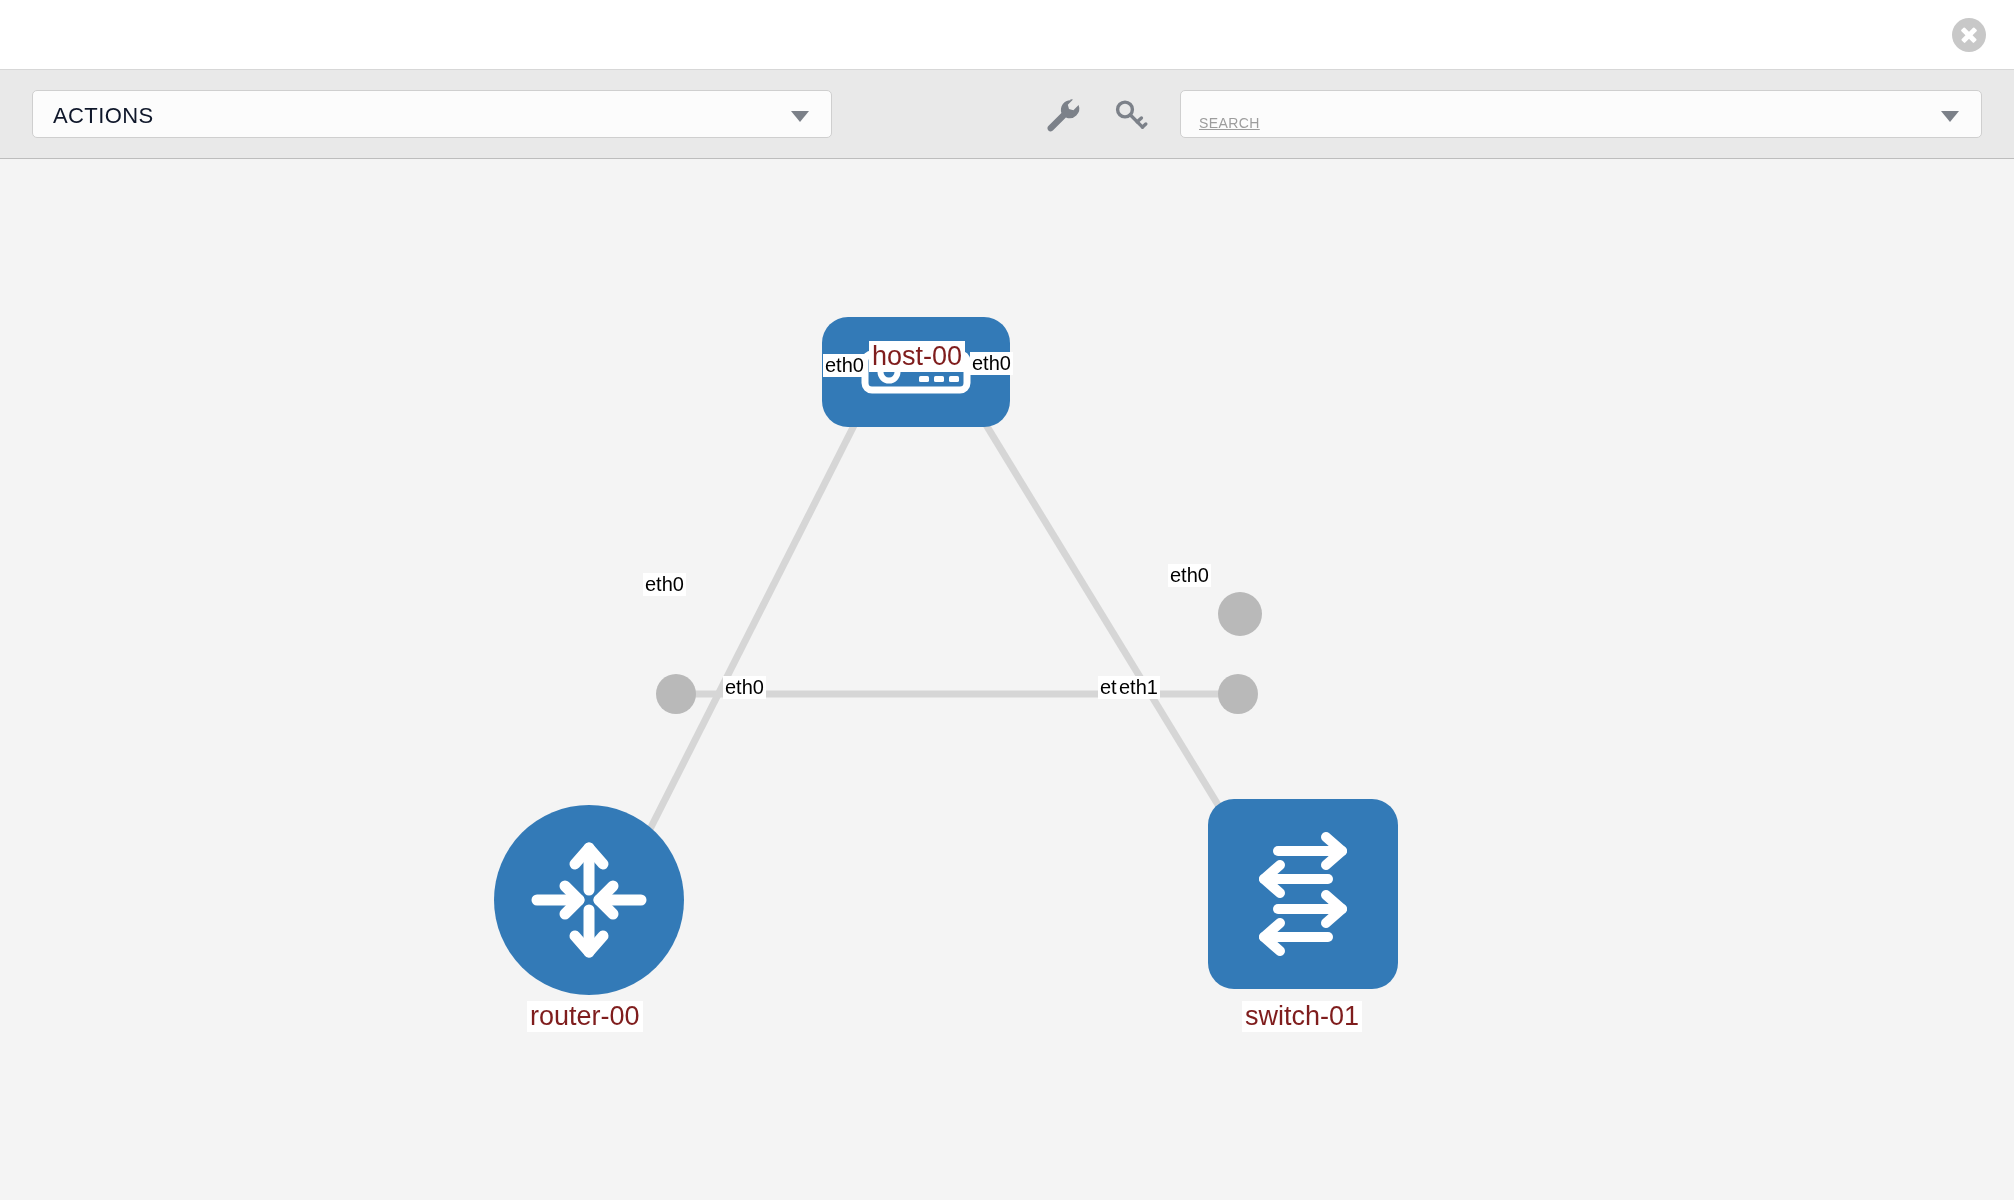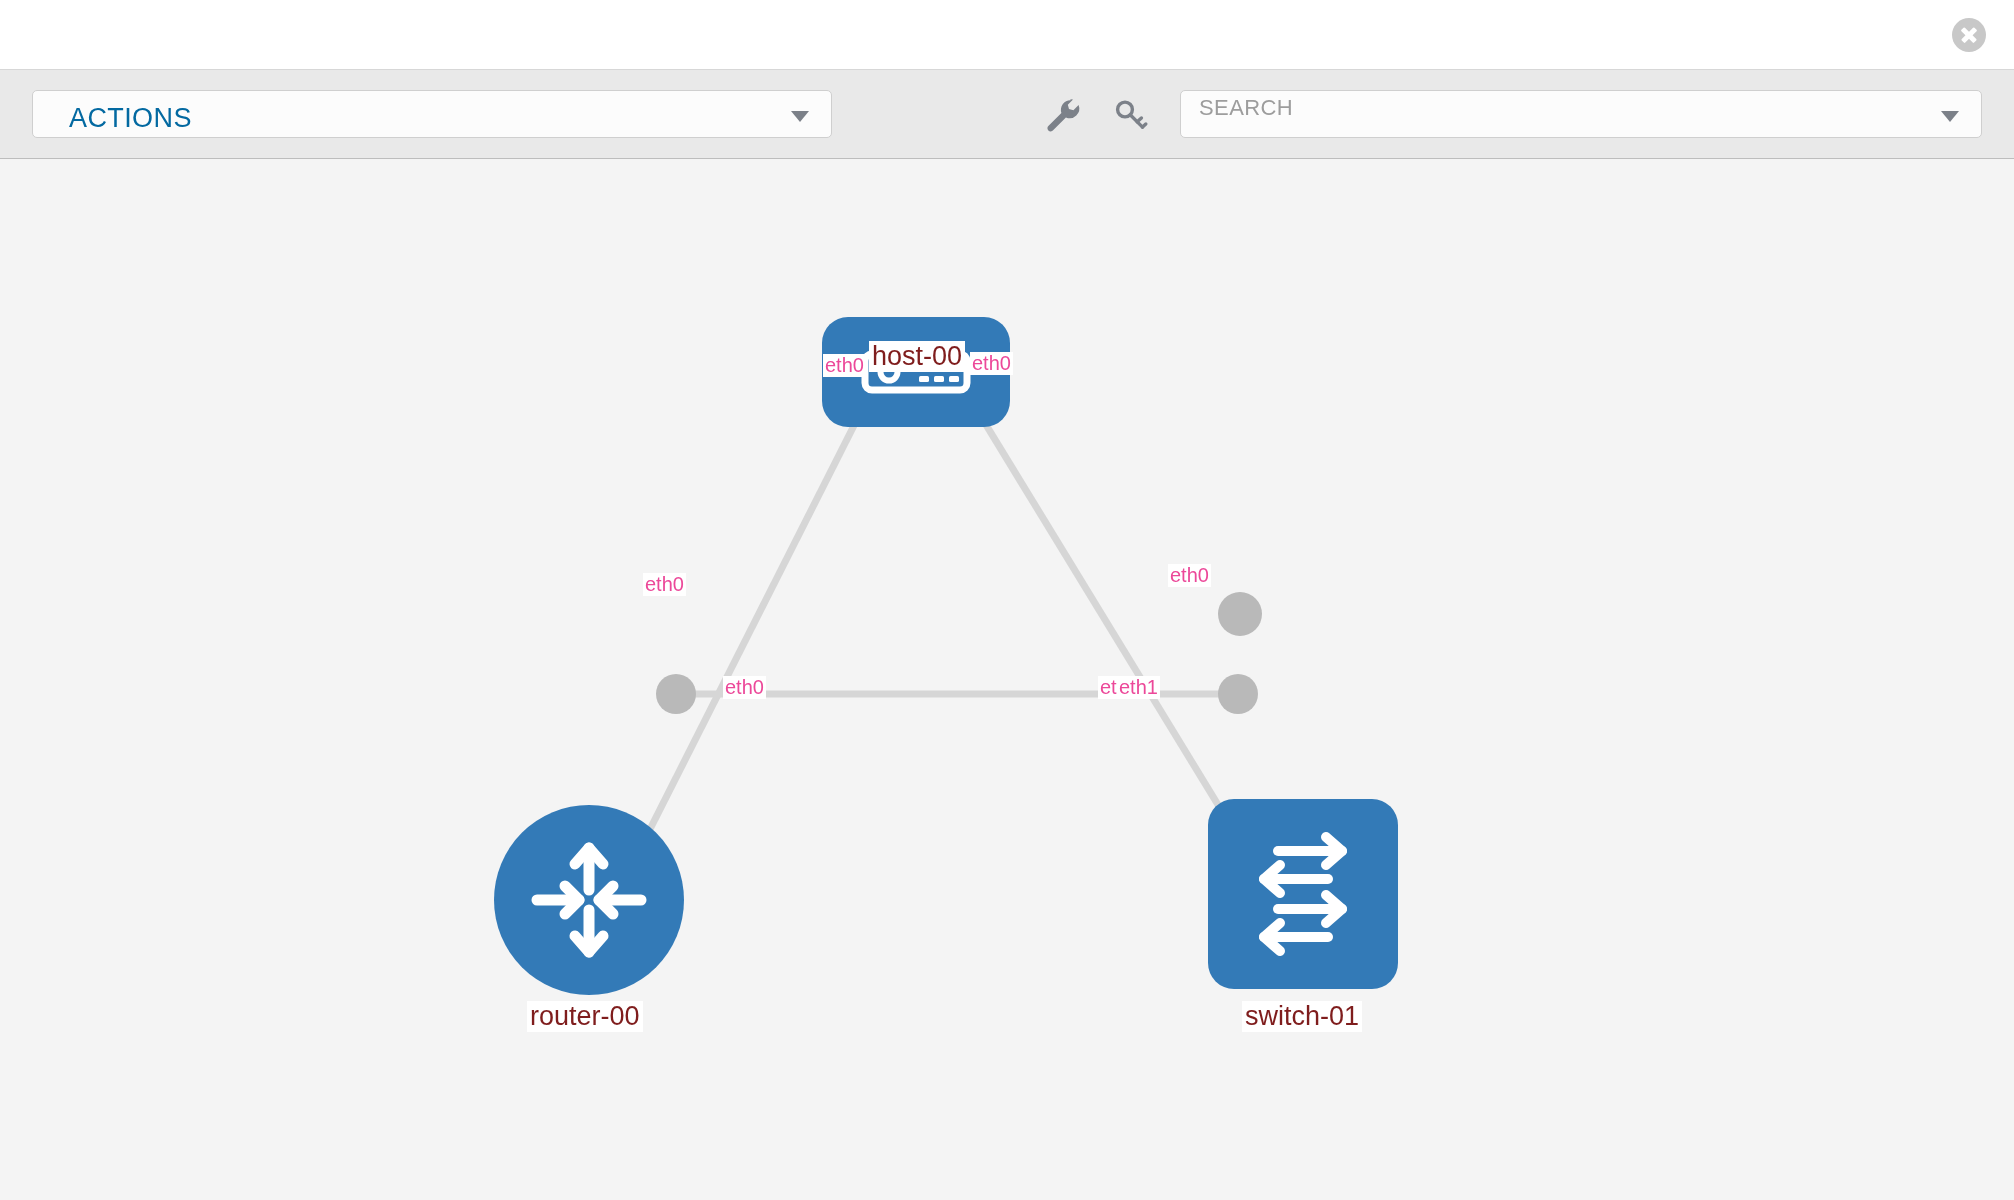--- a/index.html
+++ b/index.html
@@ -50,22 +50,22 @@
   }
   .actions-select {
     position: absolute; left: 32px; top: 20px;
     width: 800px; height: 48px;
     background: #fcfcfc;
     border: 1px solid #cfcfcf;
     border-radius: 5px;
     cursor: pointer;
   }
   .actions-label {
-    position: absolute; left: 36px; top: 12px;
-    font-size: 27px; color: #0369a1;
+    position: absolute; left: 20px; top: 12px;
+    font-size: 22px; color: #0f172a;
     letter-spacing: .4px;
   }
   .caret {
     position: absolute; right: 22px; top: 20px;
     width: 0; height: 0;
     border-left: 9px solid transparent;
     border-right: 9px solid transparent;
     border-top: 11px solid #7c8189;
   }
   .tool-icon {
@@ -77,23 +77,24 @@
   .tool-icon.key    { left: 1111px; }
   .search-box {
     position: absolute; left: 1180px; top: 20px;
     width: 802px; height: 48px;
     background: #fcfcfc;
     border: 1px solid #cfcfcf;
     border-radius: 5px;
     cursor: text;
   }
   .search-placeholder {
-    position: absolute; left: 18px; top: 4px;
-    font-size: 22px; color: #9d9d9d;
+    position: absolute; left: 18px; top: 24px;
+    font-size: 14px; color: #9d9d9d;
     letter-spacing: .4px;
+    text-decoration: underline;
   }
 
   
   .canvas {
     position: absolute; left: 0; top: 159px;
     width: 2014px; height: 1041px;
     background: #f4f4f4;
     overflow: hidden;
   }
   .topology-svg {
@@ -119,21 +120,21 @@
     background: #ffffff;
     padding: 0 3px;
     white-space: nowrap;
   }
   .lbl-host   { left: 869px;  top: 182px; }
   .lbl-router { left: 527px;  top: 842px; }
   .lbl-switch { left: 1242px; top: 842px; }
 
   .edge-label {
     position: absolute;
-    font-size: 20px; color: #ec4899;
+    font-size: 20px; color: #000000;
     background: #ffffff;
     padding: 0 2px;
     white-space: nowrap;
   }
   .el-host-left    { left: 823px;  top: 195px; }
   .el-host-right   { left: 970px;  top: 193px; }
   .el-router-up    { left: 643px;  top: 414px; }
   .el-switch-up    { left: 1168px; top: 405px; }
   .el-router-right { left: 723px;  top: 517px; }
   .el-switch-left-a{ left: 1098px; top: 517px; }

